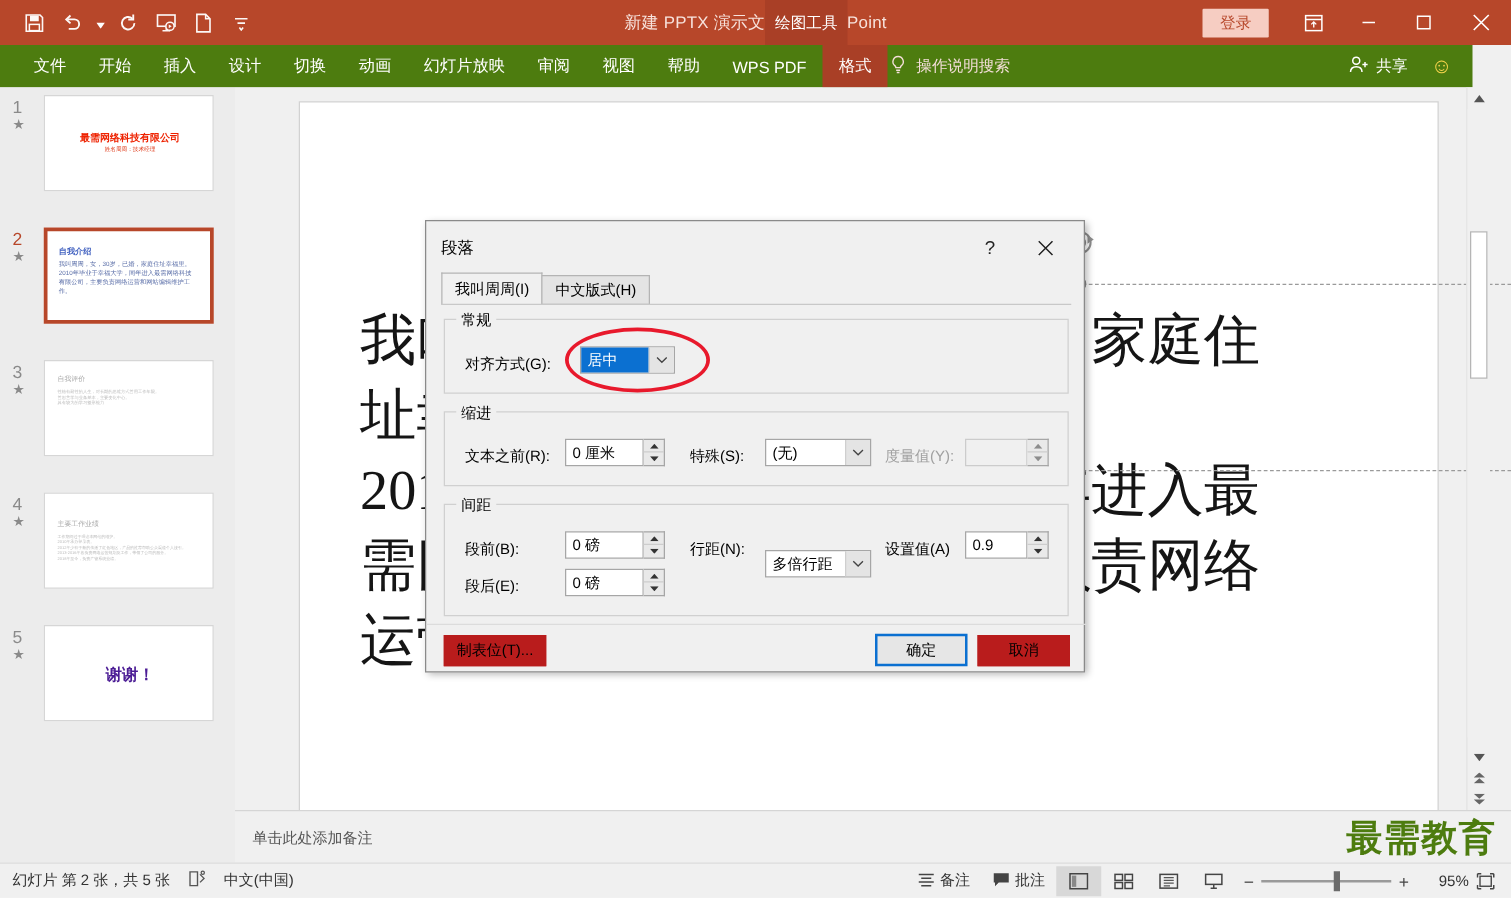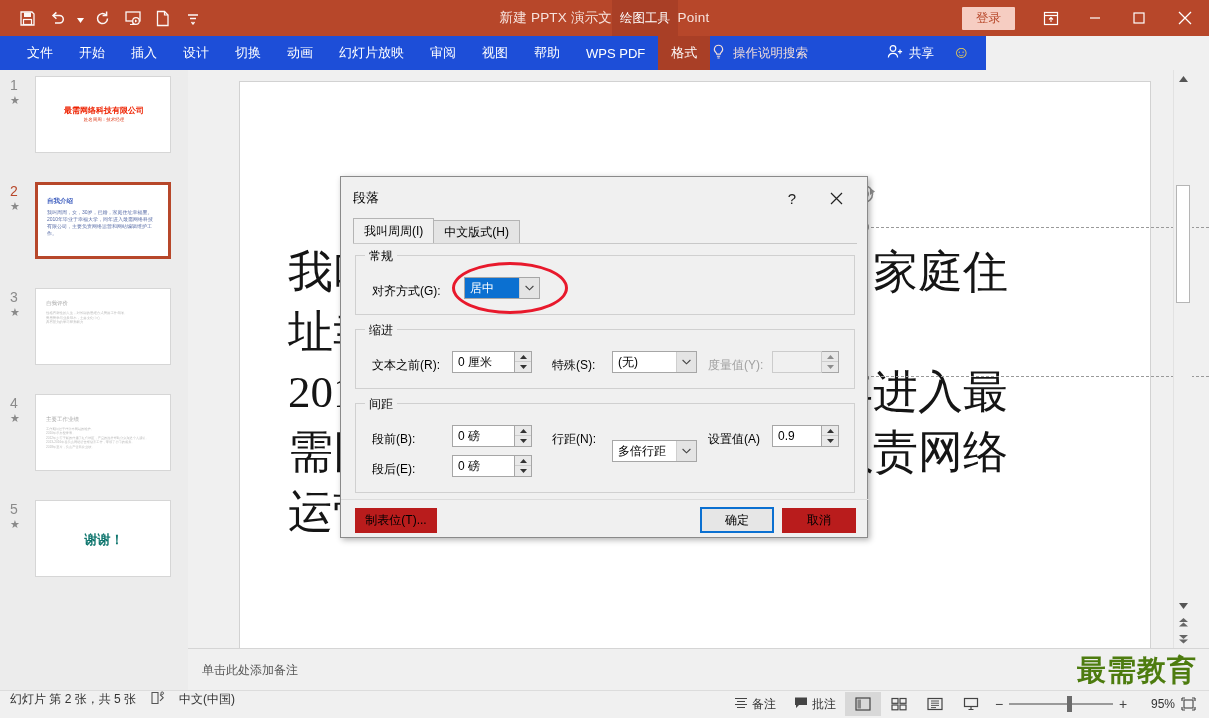--- a/index.html
+++ b/index.html
@@ -36,22 +36,22 @@
   .winbtns { position: absolute; right: 0; top: 0; height: 36px; display: flex; align-items: center; }
   .signin {
     background: #f6cdc2; color: #b7472a; font-size: 12.5px;
     padding: 3px 14px; margin-right: 14px; border-radius: 1px;
   }
   .winbtn { width: 44px; height: 36px; display: flex; align-items: center; justify-content: center; color: #fff; }
   .winbtn.close { width: 48px; }
 
   
   .ribbon {
-    position: absolute; top: 36px; left: 0; width: 986px; height: 34px;
-    background: #1d4ed8; color: #ffffff;
+    position: absolute; top: 36px; left: 0; width: 1178px; height: 34px;
+    background: #4d7c0f; color: #ffffff;
   }
   .tabs { position: absolute; left: 14px; top: 0; height: 34px; display: flex; align-items: center; }
   .tab {
     font-size: 13px; color: #ffffff; padding: 0 13px; height: 34px;
     display: flex; align-items: center; white-space: nowrap;
   }
   .tab.ctx-active { background: #a93f26; color: #fff; }
   .tellme {
     position: absolute; left: 712px; top: 0; height: 34px; display: flex; align-items: center; gap: 8px;
     font-size: 12.5px; color: #f3ded8;
@@ -127,21 +127,21 @@
     position: absolute; right: 12px; top: 2px;
     font-size: 29px; font-weight: bold; color: #4d7c0f;
     font-family: "DejaVu Sans", sans-serif; letter-spacing: 1px;
   }
   .thumb-filler { position: absolute; left: 0; top: 578px; width: 188px; height: 42px; background: #ececec; }
 
   
   .statusbar {
     position: absolute; left: 0; top: 690px; width: 1209px; height: 28px;
     background: #f0f0f0; border-top: 1px solid #dcdcdc;
-    display: flex; align-items: flex-start; font-size: 12px; color: #333;
+    display: flex; align-items: center; font-size: 12px; color: #333;
   }
   .sb-left { display: flex; align-items: center; gap: 14px; padding-left: 10px; }
   .sb-right { margin-left: auto; display: flex; align-items: center; gap: 0px; padding-right: 8px; }
   .sb-item { display: flex; align-items: center; gap: 4px; padding: 0 9px; height: 26px; }
   .sb-view { width: 36px; height: 24px; display: flex; align-items: center; justify-content: center; }
   .sb-view.active { background: #d8d8d8; }
   .zoom-minus, .zoom-plus { width: 20px; text-align: center; font-size: 14px; color: #444; }
   .zoom-track { position: relative; width: 104px; height: 20px; display: flex; align-items: center; }
   .zoom-line { width: 104px; height: 2px; background: #9a9a9a; }
   .zoom-knob { position: absolute; left: 58px; top: 2px; width: 5px; height: 16px; background: #6b6b6b; }
@@ -372,21 +372,21 @@
 2018年至今，负责产管系统业绩。</div>
         </div>
       </div>
 
       <div class="thumb-row" style="top:430px">
         <div class="thumb-meta">
           <div class="thumb-num">5</div>
           <div class="thumb-star">★</div>
         </div>
         <div class="thumb-box">
-          <div class="t-title" style="left:0;top:30px;width:136px;text-align:center;font-size:13px;color:#0f766e;">谢谢！</div>
+          <div class="t-title" style="left:0;top:30px;width:136px;text-align:center;font-size:13px;color:#4c1d95;">谢谢！</div>
         </div>
       </div>
     </div>
     <div class="thumb-filler"></div>
 
     <div class="slidearea">
       <div class="slide-canvas">
 
         <div class="ph-icon">
           <svg width="46" height="46" viewBox="0 0 46 46">

